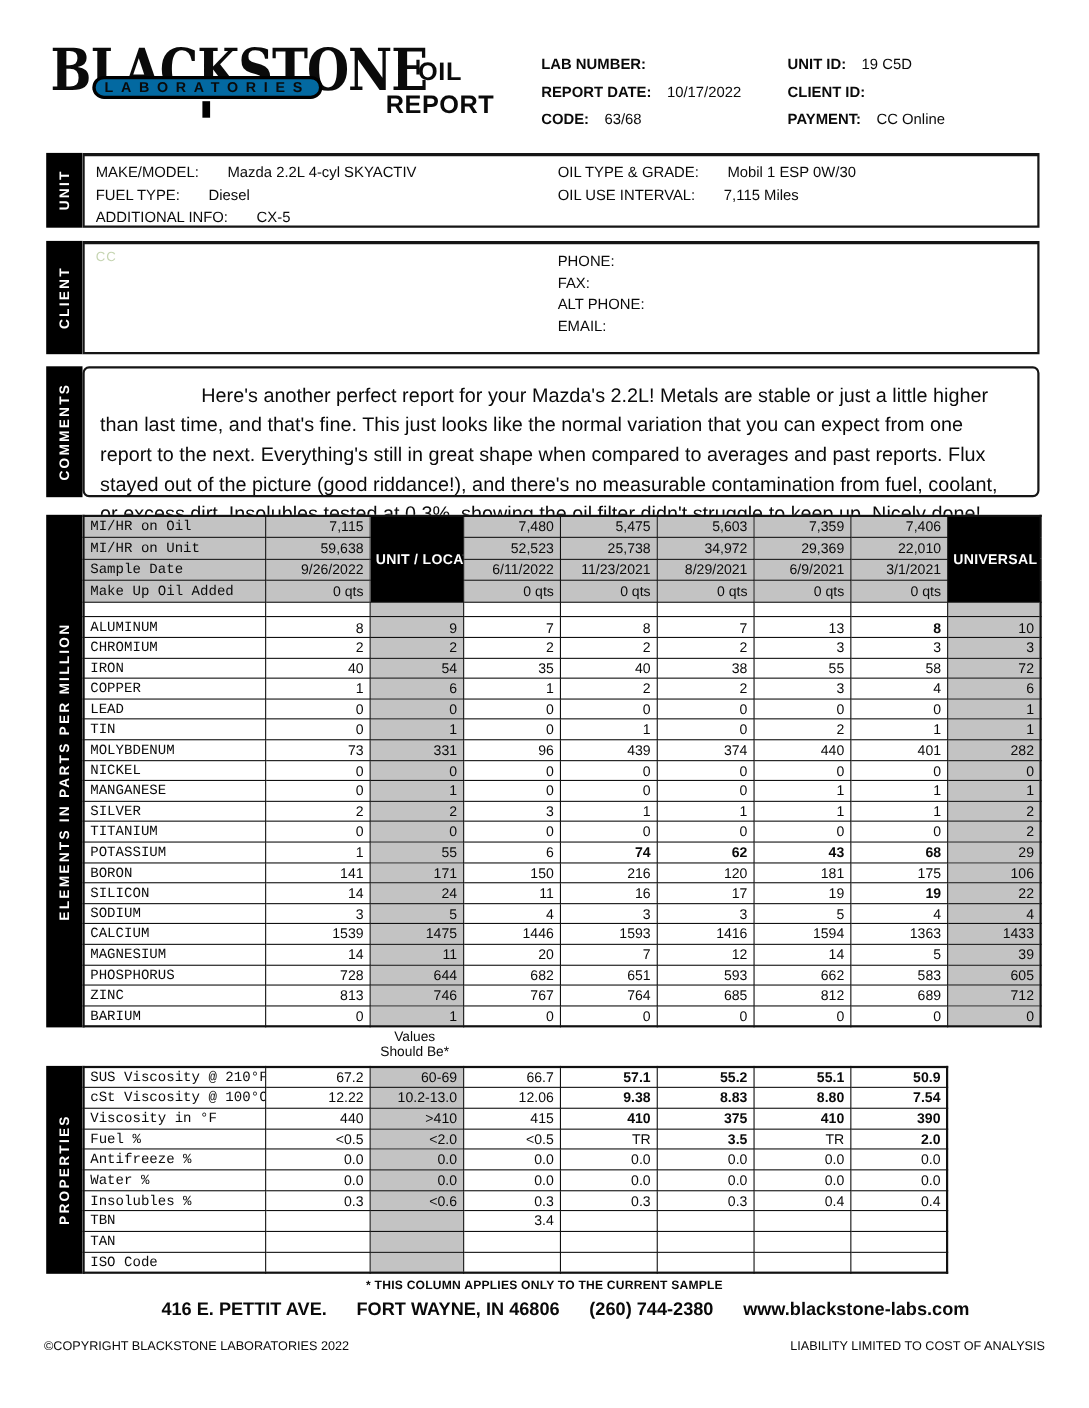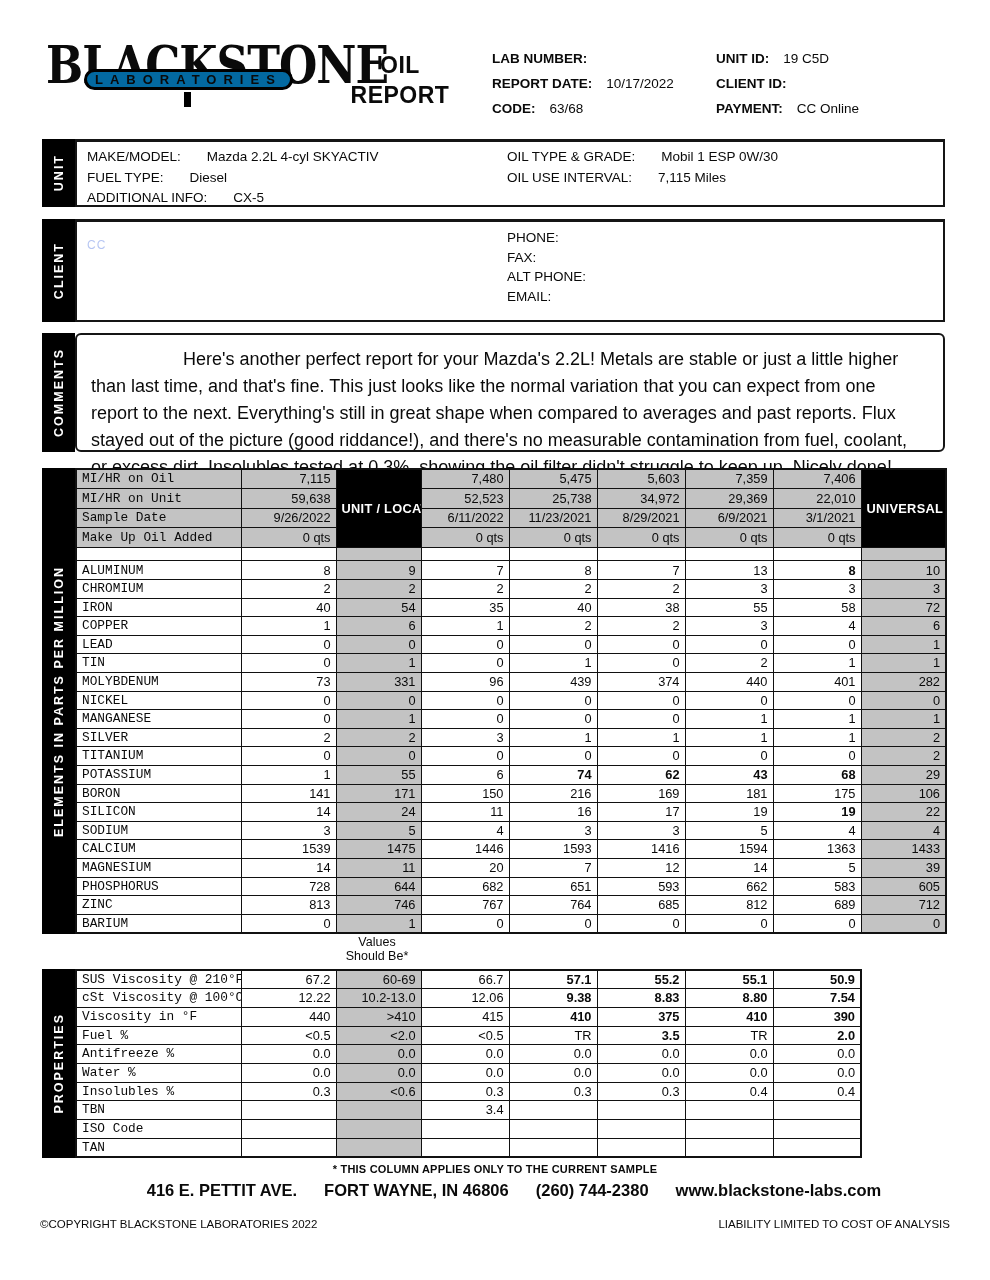--- a/index.html
+++ b/index.html
@@ -34,21 +34,21 @@
 
   .sec-unit{top:139px;height:68px;}
   .sec-client{top:219px;height:103px;}
   .sec-comments{top:333px;height:119px;}
 
   .kvrows{position:absolute;top:5px;font-size:13.5px;line-height:20.5px;white-space:nowrap;}
   .kv-left{left:10px;}
   .kv-right{left:430px;}
   .kvrows .val{margin-left:26px;}
 
-  .smudge{position:absolute;left:10px;top:16px;font-size:12px;letter-spacing:1px;color:#1d4ed8;opacity:.32;}
+  .smudge{position:absolute;left:10px;top:4px;font-size:12px;letter-spacing:1px;color:#4d7c0f;opacity:.32;}
   .client-fields{position:absolute;left:430px;top:6px;font-size:13.5px;line-height:19.5px;}
 
   .comments-box{border-radius:6px;padding:7px 14px 0 10px;}
   .comments-box p{margin:4px;font-size:18px;line-height:27px;text-indent:92px;}
 
   
   .tblock{position:absolute;display:flex;align-items:stretch;}
   .tblock-elements{left:42px;top:468px;width:903px;height:466px;}
   .tblock-properties{left:42px;top:969px;width:818px;height:189px;}
 
@@ -357,21 +357,21 @@
             <td class="val b">43</td>
             <td class="val b">68</td>
             <td class="val g">29</td>
           </tr>
           <tr class="data-row">
             <td class="lbl">BORON</td>
             <td class="val">141</td>
             <td class="val g">171</td>
             <td class="val">150</td>
             <td class="val">216</td>
-            <td class="val">169</td>
+            <td class="val">120</td>
             <td class="val">181</td>
             <td class="val">175</td>
             <td class="val g">106</td>
           </tr>
           <tr class="data-row">
             <td class="lbl">SILICON</td>
             <td class="val">14</td>
             <td class="val g">24</td>
             <td class="val">11</td>
             <td class="val">16</td>
@@ -543,31 +543,31 @@
             <td class="lbl">TBN</td>
             <td class="val"></td>
             <td class="val g"></td>
             <td class="val">3.4</td>
             <td class="val"></td>
             <td class="val"></td>
             <td class="val"></td>
             <td class="val"></td>
           </tr>
           <tr class="data-row">
+            <td class="lbl">TAN</td>
+            <td class="val"></td>
+            <td class="val g"></td>
+            <td class="val"></td>
+            <td class="val"></td>
+            <td class="val"></td>
+            <td class="val"></td>
+            <td class="val"></td>
+          </tr>
+          <tr class="data-row">
             <td class="lbl">ISO Code</td>
-            <td class="val"></td>
-            <td class="val g"></td>
-            <td class="val"></td>
-            <td class="val"></td>
-            <td class="val"></td>
-            <td class="val"></td>
-            <td class="val"></td>
-          </tr>
-          <tr class="data-row">
-            <td class="lbl">TAN</td>
             <td class="val"></td>
             <td class="val g"></td>
             <td class="val"></td>
             <td class="val"></td>
             <td class="val"></td>
             <td class="val"></td>
             <td class="val"></td>
           </tr>
         </tbody>
     </table>

